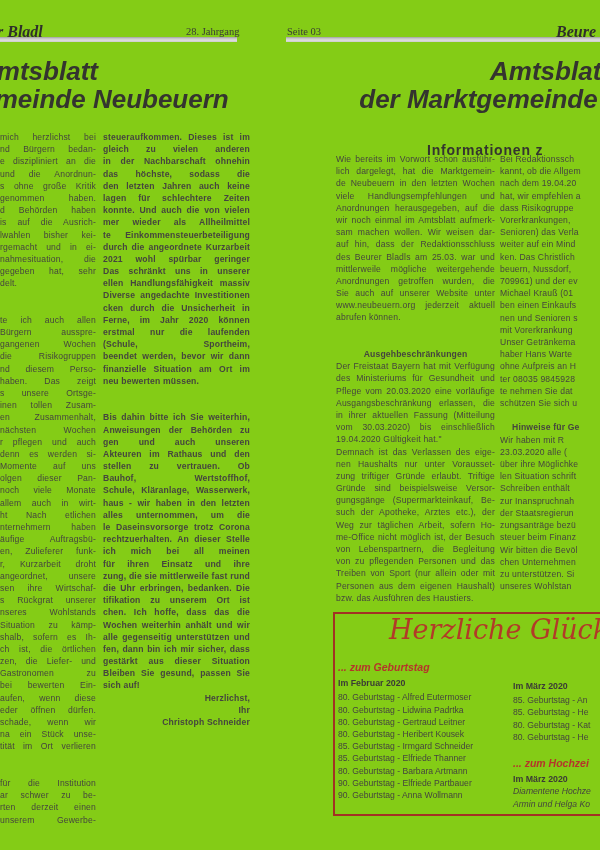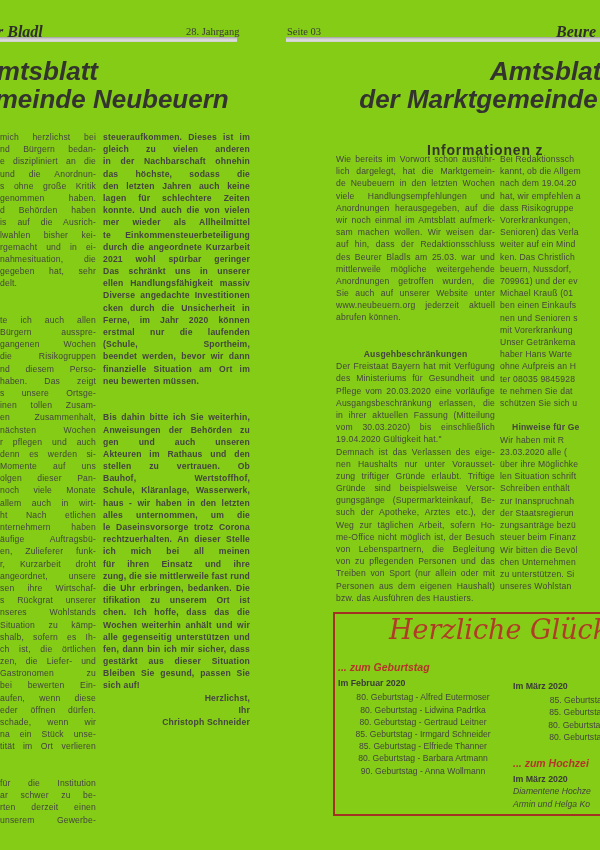--- a/index.html
+++ b/index.html
@@ -46,21 +46,21 @@
   
   #wishes-box{position:absolute;left:333px;top:612px;width:330px;height:204px;
               border:2px solid #a23124;box-sizing:border-box;}
   #wishes-title{position:absolute;left:389px;top:614px;font-family:"DejaVu Serif",serif;
                 font-style:italic;font-size:27px;color:#b23a28;white-space:nowrap;}
   .box-col{position:absolute;font-size:8.6px;line-height:12.2px;color:#45453f;}
   #bx-left{left:338px;top:661px;width:170px;}
   #bx-right{left:513px;top:676px;width:148px;}
   .red-head{font-weight:bold;font-style:italic;font-size:10.5px;color:#b5352a;white-space:nowrap;}
   .month-label{font-weight:bold;font-size:8.8px;color:#3b3b36;margin-top:4px;white-space:nowrap;}
-  .bday-list{margin-top:2px;text-align:center;}
+  .bday-list{margin-top:2px;}
   .bday-list .line{white-space:nowrap;}
   #bx-right .red-head{margin-top:14px;}
   .wed-line{font-style:italic;white-space:nowrap;}
 </style>
 </head>
 <body>
 
 <div class="page">
 
   <div class="hdr-name" id="hdr-left-name">r Bladl</div>
@@ -277,23 +277,25 @@
   <div id="wishes-title">Herzliche Glückwünsche</div>
 
   <div class="box-col" id="bx-left">
     <div class="red-head">... zum Geburtstag</div>
     <div class="month-label">Im Februar 2020</div>
     <div class="bday-list">
 
     <div class="line noj">80. Geburtstag - Alfred Eutermoser</div>
         <div class="line noj">80. Geburtstag - Lidwina Padrtka</div>
         <div class="line noj">80. Geburtstag - Gertraud Leitner</div>
+        <div class="line noj">80. Geburtstag - Heribert Kousek</div>
         <div class="line noj">85. Geburtstag - Irmgard Schneider</div>
         <div class="line noj">85. Geburtstag - Elfriede Thanner</div>
         <div class="line noj">80. Geburtstag - Barbara Artmann</div>
+        <div class="line noj">90. Geburtstag - Elfriede Partbauer</div>
         <div class="line noj">90. Geburtstag - Anna Wollmann</div>
       </div>
   </div>
 
   <div class="box-col" id="bx-right">
     <div class="month-label">Im März 2020</div>
     <div class="bday-list">
 
     <div class="line noj">85. Geburtstag - An</div>
         <div class="line noj">85. Geburtstag - He</div>

